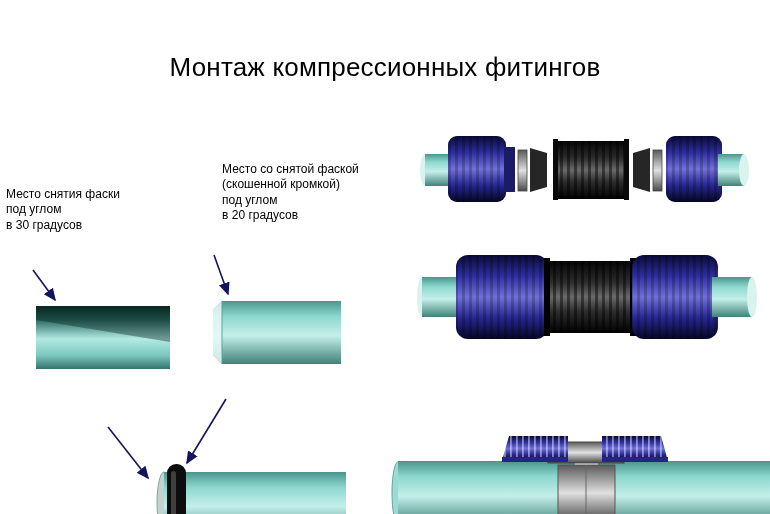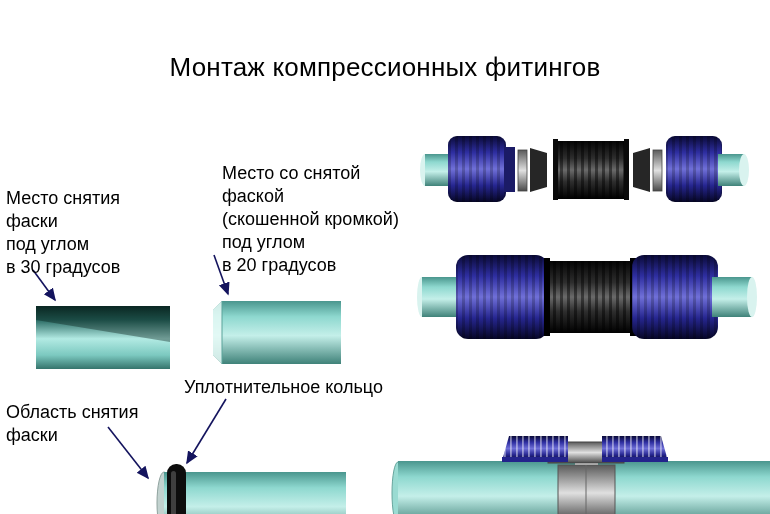--- a/index.html
+++ b/index.html
@@ -18,21 +18,21 @@
     top: 8px;
     left: 0;
     width: 100%;
     text-align: center;
     font-size: 26px;
     font-weight: 500;
     letter-spacing: 0.2px;
   }
   .label {
     position: absolute;
-    font-size: 18px;
+    font-size: 12px;
     line-height: 1.28;
     white-space: pre-line;
   }
   .label-chamfer-place { left: 6px;   top: 143px; width: 170px; }
   .label-chamfered-place { left: 222px; top: 118px; width: 180px; }
   .label-seal-ring { left: 184px; top: 332px; width: 200px; }
   .label-chamfer-area { left: 6px; top: 357px; width: 180px; }
   svg.art {
     position: absolute;
     left: 0; top: 0;
@@ -175,16 +175,14 @@
 
   <div class="title">Монтаж компрессионных фитингов</div>
 
   <div class="label label-chamfer-place">Место снятия фаски
 под углом
 в 30 градусов</div>
   <div class="label label-chamfered-place">Место со снятой фаской
 (скошенной кромкой)
 под углом
 в 20 градусов</div>
-  <div class="label label-seal-ring">Уплотнительное кольцо</div>
-  <div class="label label-chamfer-area">Область снятия фаски</div>
 
 </div>
 
 </body></html>

